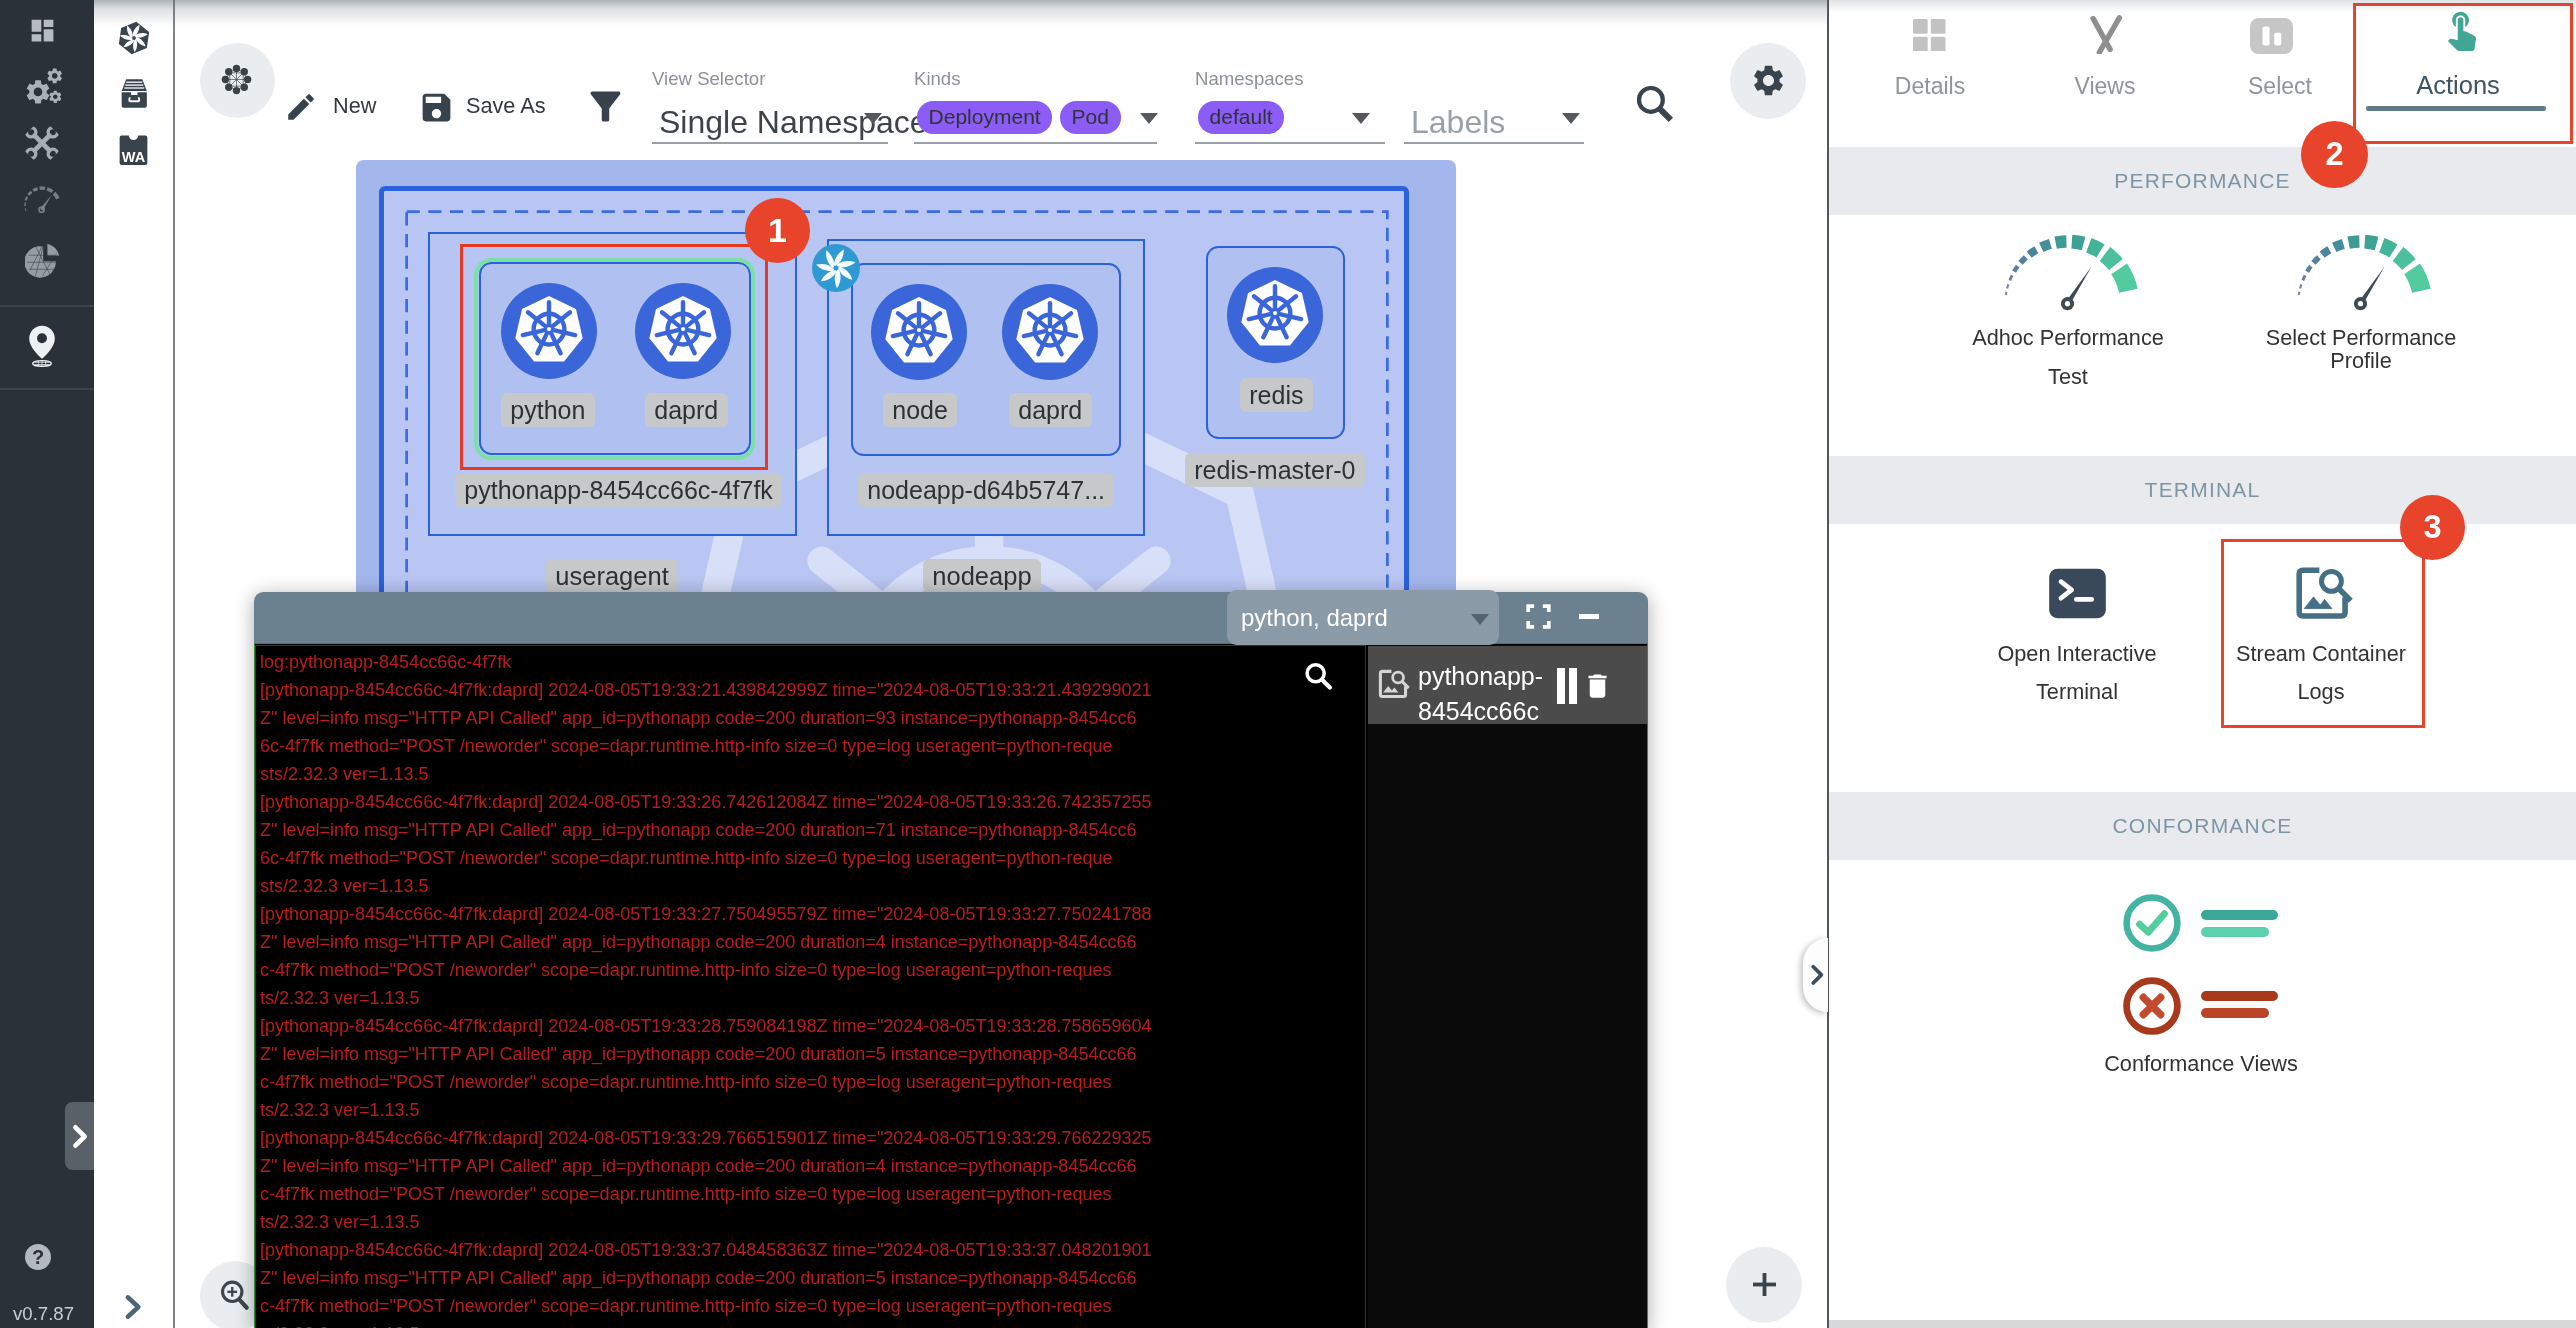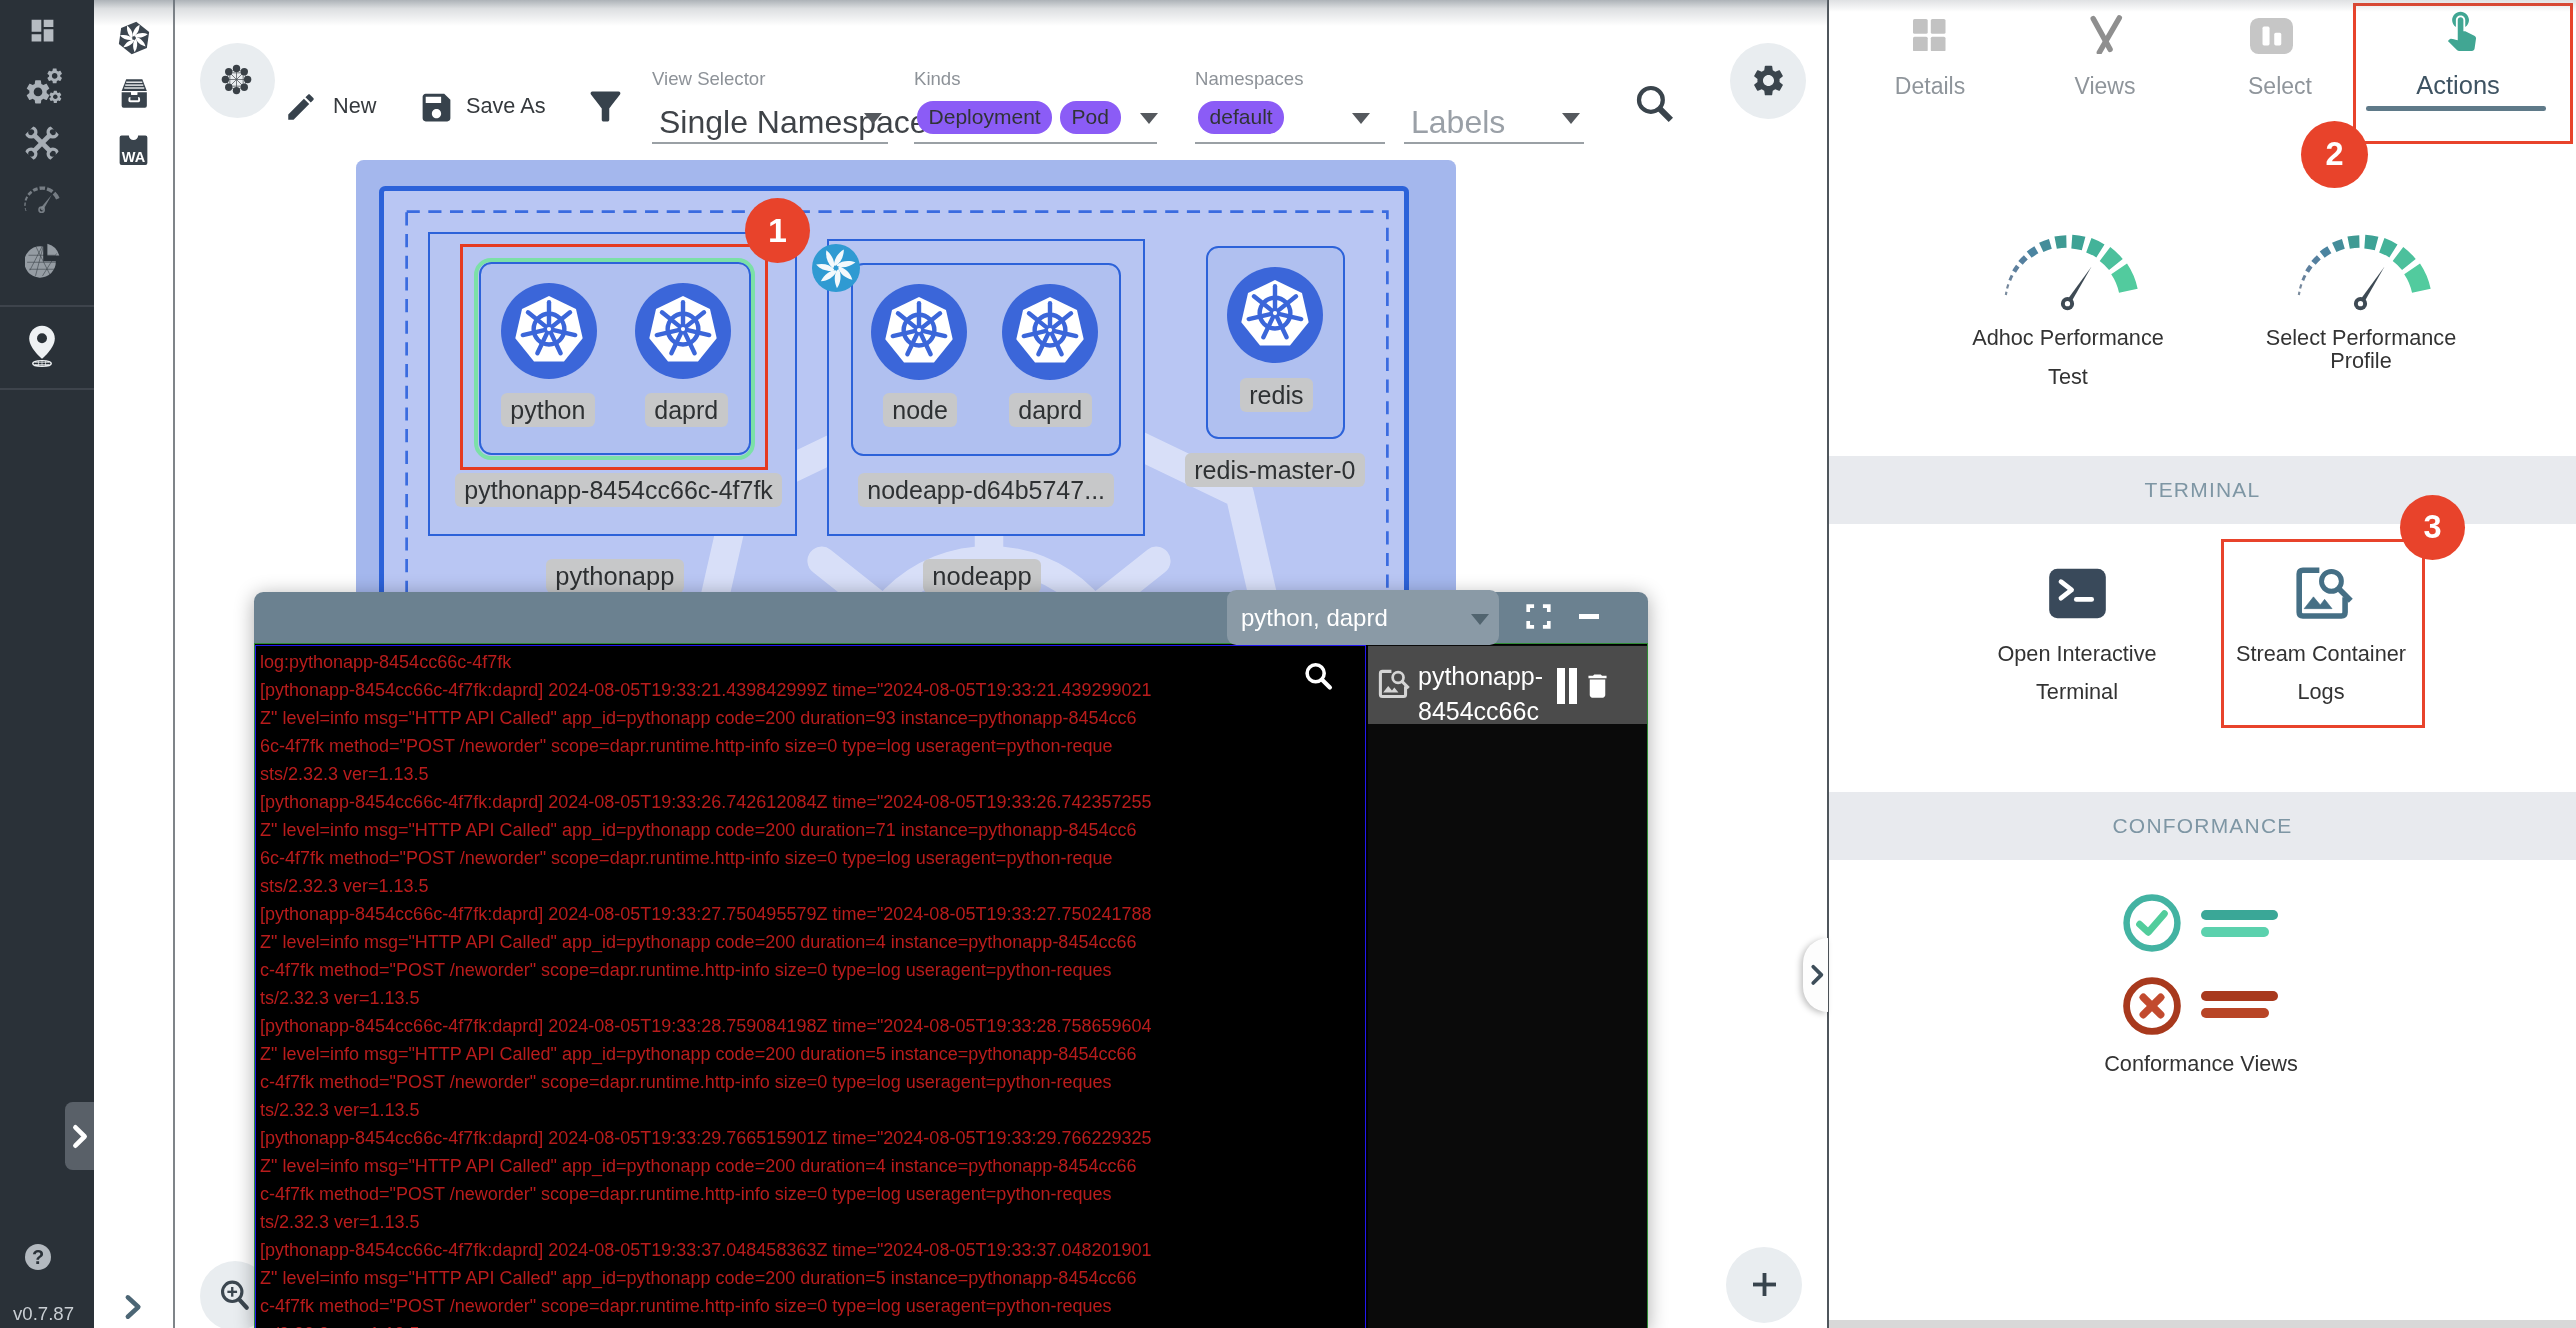--- a/index.html
+++ b/index.html
@@ -317,21 +317,21 @@
       <use href="#k8s"></use>
     </svg>
 <div class="pill" style="left:501px;top:393px">python</div>
 <div class="pill" style="left:645px;top:393px">daprd</div>
 <div class="pill" style="left:883px;top:393px">node</div>
 <div class="pill" style="left:1009px;top:393px">daprd</div>
 <div class="pill" style="left:1240px;top:378px">redis</div>
 <div class="pill" style="left:455px;top:473px;font-size:25px">pythonapp-8454cc66c-4f7fk</div>
 <div class="pill" style="left:858px;top:473px;font-size:25px">nodeapp-d64b5747...</div>
 <div class="pill" style="left:1185px;top:453px;font-size:25px">redis-master-0</div>
-<div class="pill" style="left:546px;top:559px;font-size:25.5px">pythonapp</div>
+<div class="pill" style="left:546px;top:559px;font-size:25.5px">useragent</div>
 <div class="pill" style="left:923px;top:559px;font-size:25.5px">nodeapp</div>
 <svg class="abs" style="left:812px;top:244px" width="48" height="48" viewBox="0 0 62 62">
       <use href="#daprstick"></use>
     </svg>
 <div class="badge" style="left:745px;top:198px;width:65px;height:65px;font-size:34px;line-height:65px">1</div>
 
 <div class="abs" style="left:200px;top:1261px;width:70px;height:70px;border-radius:50%;background:#e9edf0"></div>
 <svg class="abs" style="left:217px;top:1278px" width="36" height="36" viewBox="0 0 52 52">
  <circle cx="22" cy="20" r="14" fill="none" stroke="#3c4750" stroke-width="4.5"></circle>
  <line x1="32" y1="31" x2="43" y2="43" stroke="#3c4750" stroke-width="6" stroke-linecap="round"></line>
@@ -428,20 +428,21 @@
       </g>
 </svg>
 <div class="tablabel" style="left:2280px;top:73px">Select</div>
 <svg class="abs" style="left:2439px;top:6.2px" width="45" height="45" viewBox="0 0 58 58">
       <use href="#touchico"></use>
     </svg>
 <div class="actlabel" style="left:2458px;top:71px">Actions</div>
 <div class="abs" style="left:2366px;top:106px;width:180px;height:4.6px;background:#5f7a89;border-radius:2.3px"></div>
 <div class="redbox" style="left:2353px;top:3.1px;width:220px;height:141px"></div>
 <div class="badge" style="left:2301px;top:121px;width:67px;height:67px;font-size:32.5px;line-height:67px">2</div>
+<div class="secbar" style="top:147px"><span>PERFORMANCE</span></div>
 <svg class="abs" style="left:1994px;top:229px" width="147" height="82" viewBox="0 0 190 106.391">
       <use href="#gauge"></use>
     </svg>
 <svg class="abs" style="left:2287px;top:229px" width="147" height="82" viewBox="0 0 190 106.391">
       <use href="#gauge"></use>
     </svg>
 <div class="itemlabel" style="left:2068px;top:325px">Adhoc Performance</div>
 <div class="itemlabel" style="left:2068px;top:364px">Test</div>
 <div class="itemlabel" style="left:2361px;top:325px">Select Performance</div>
 <div class="itemlabel" style="left:2361px;top:348px">Profile</div>

